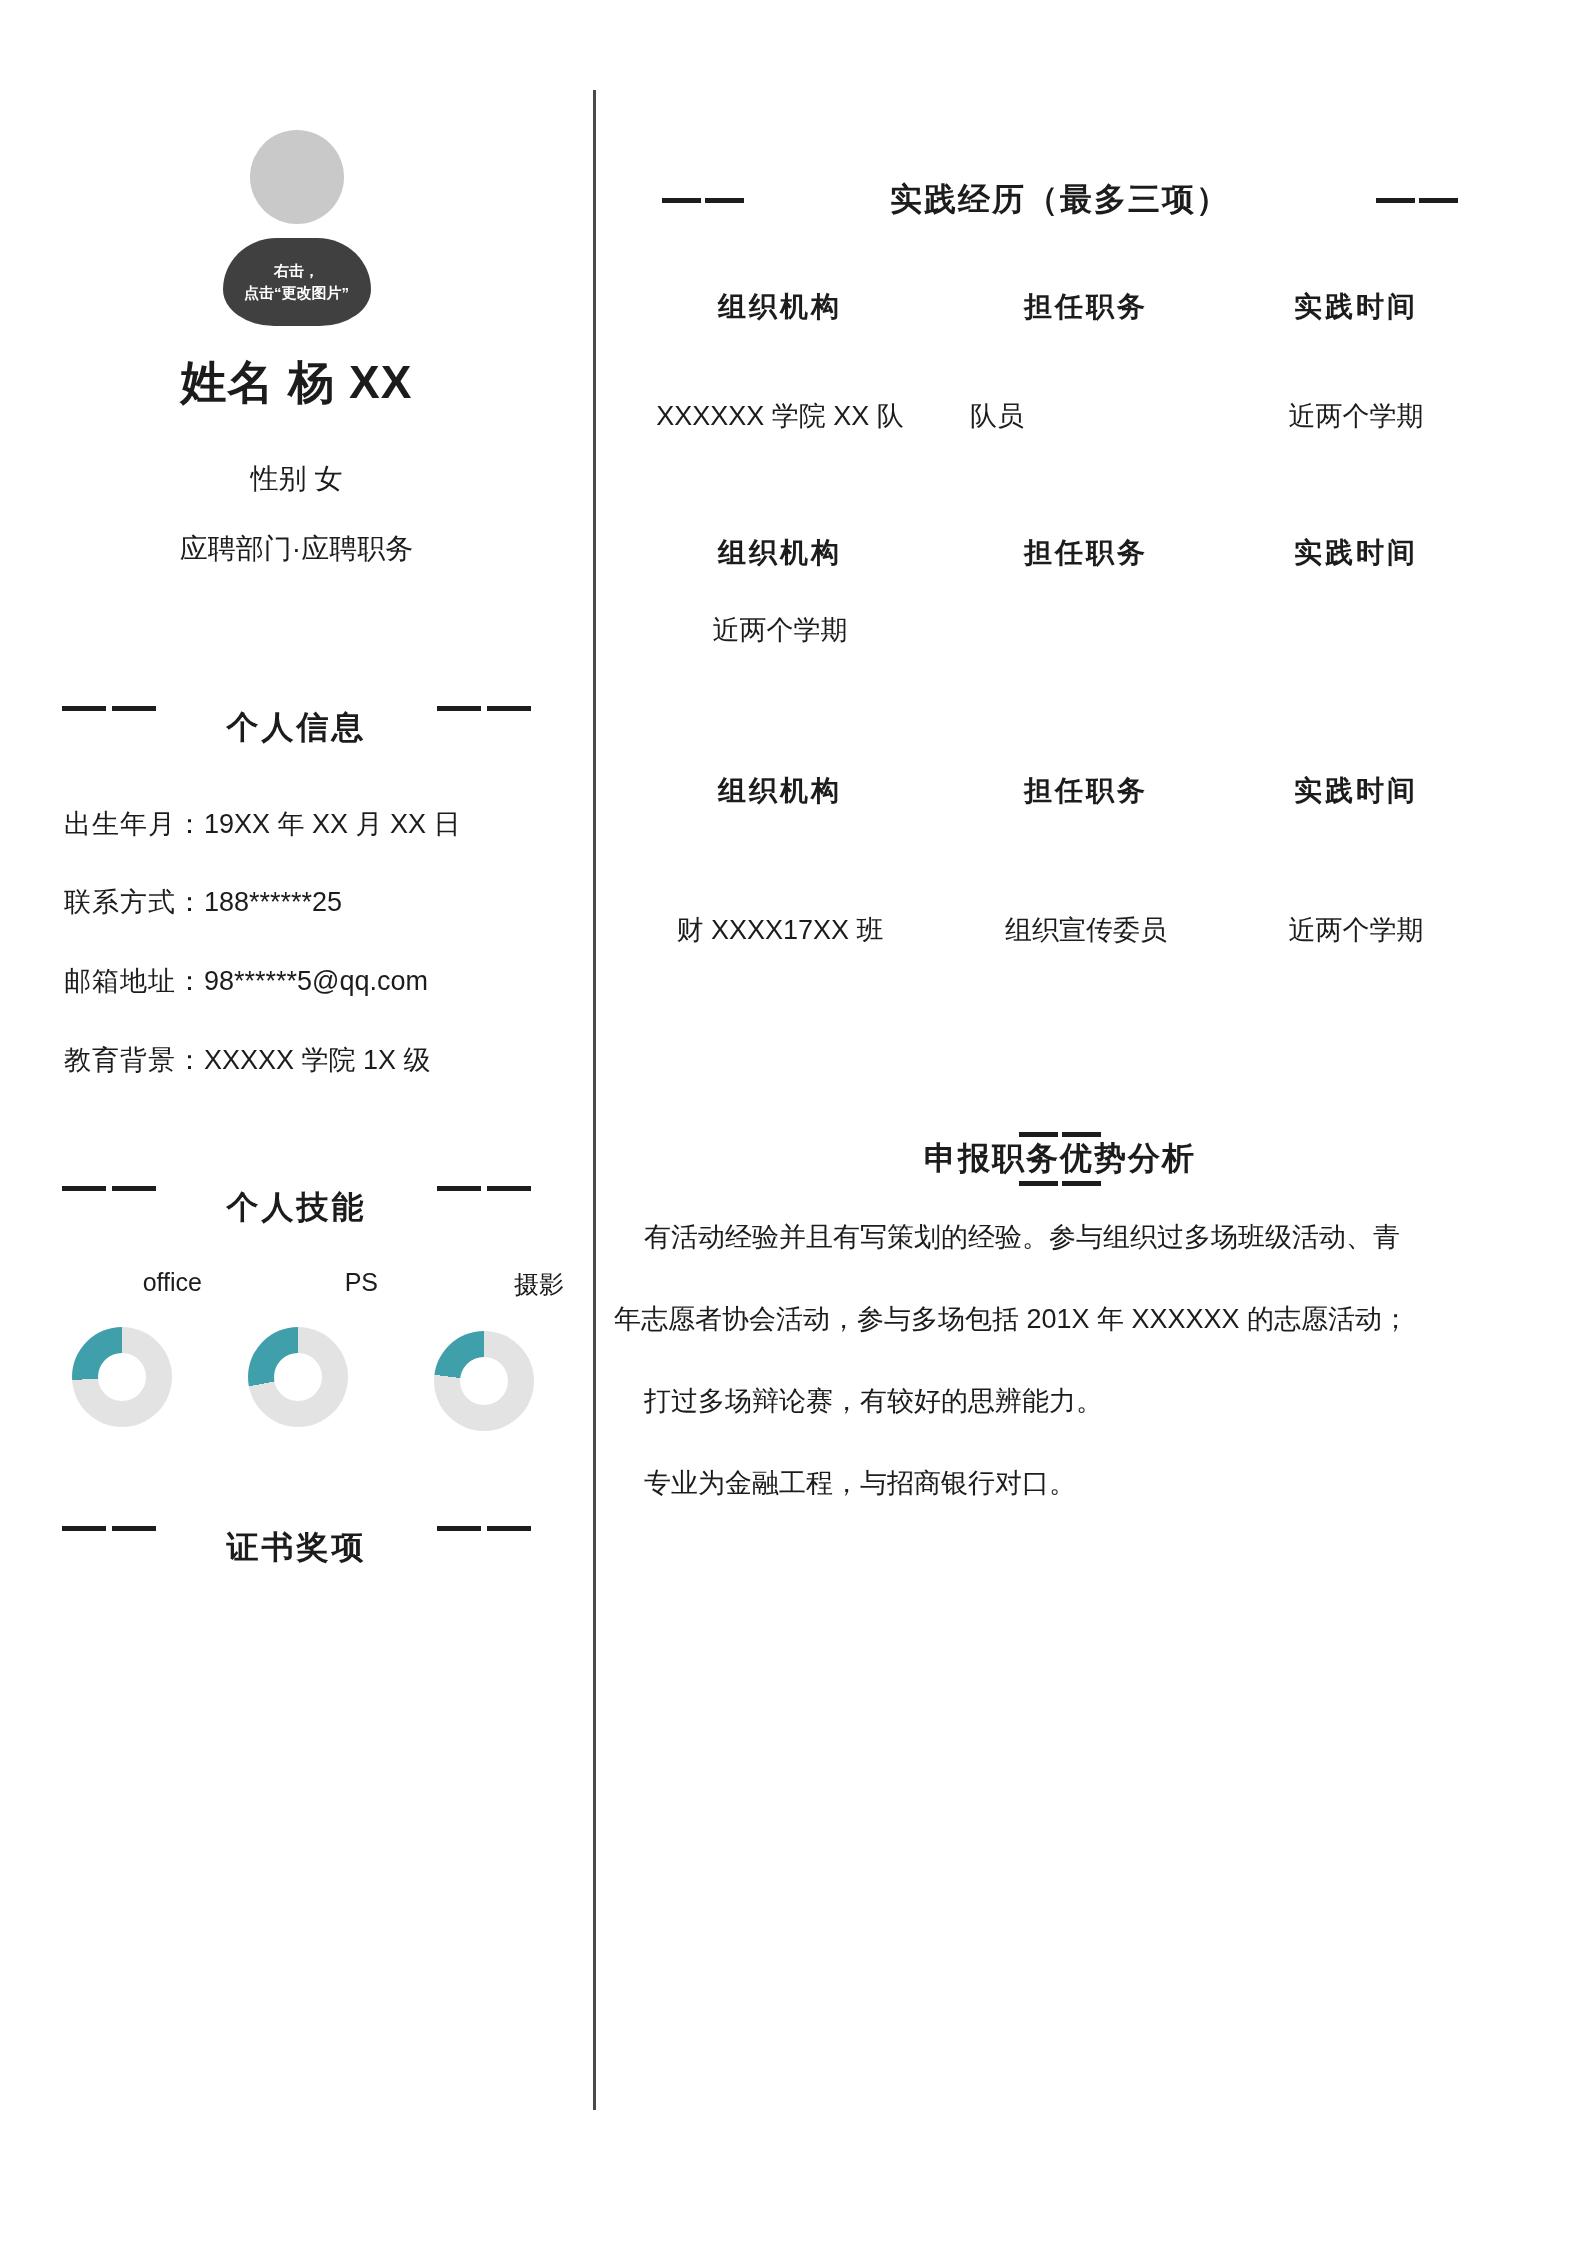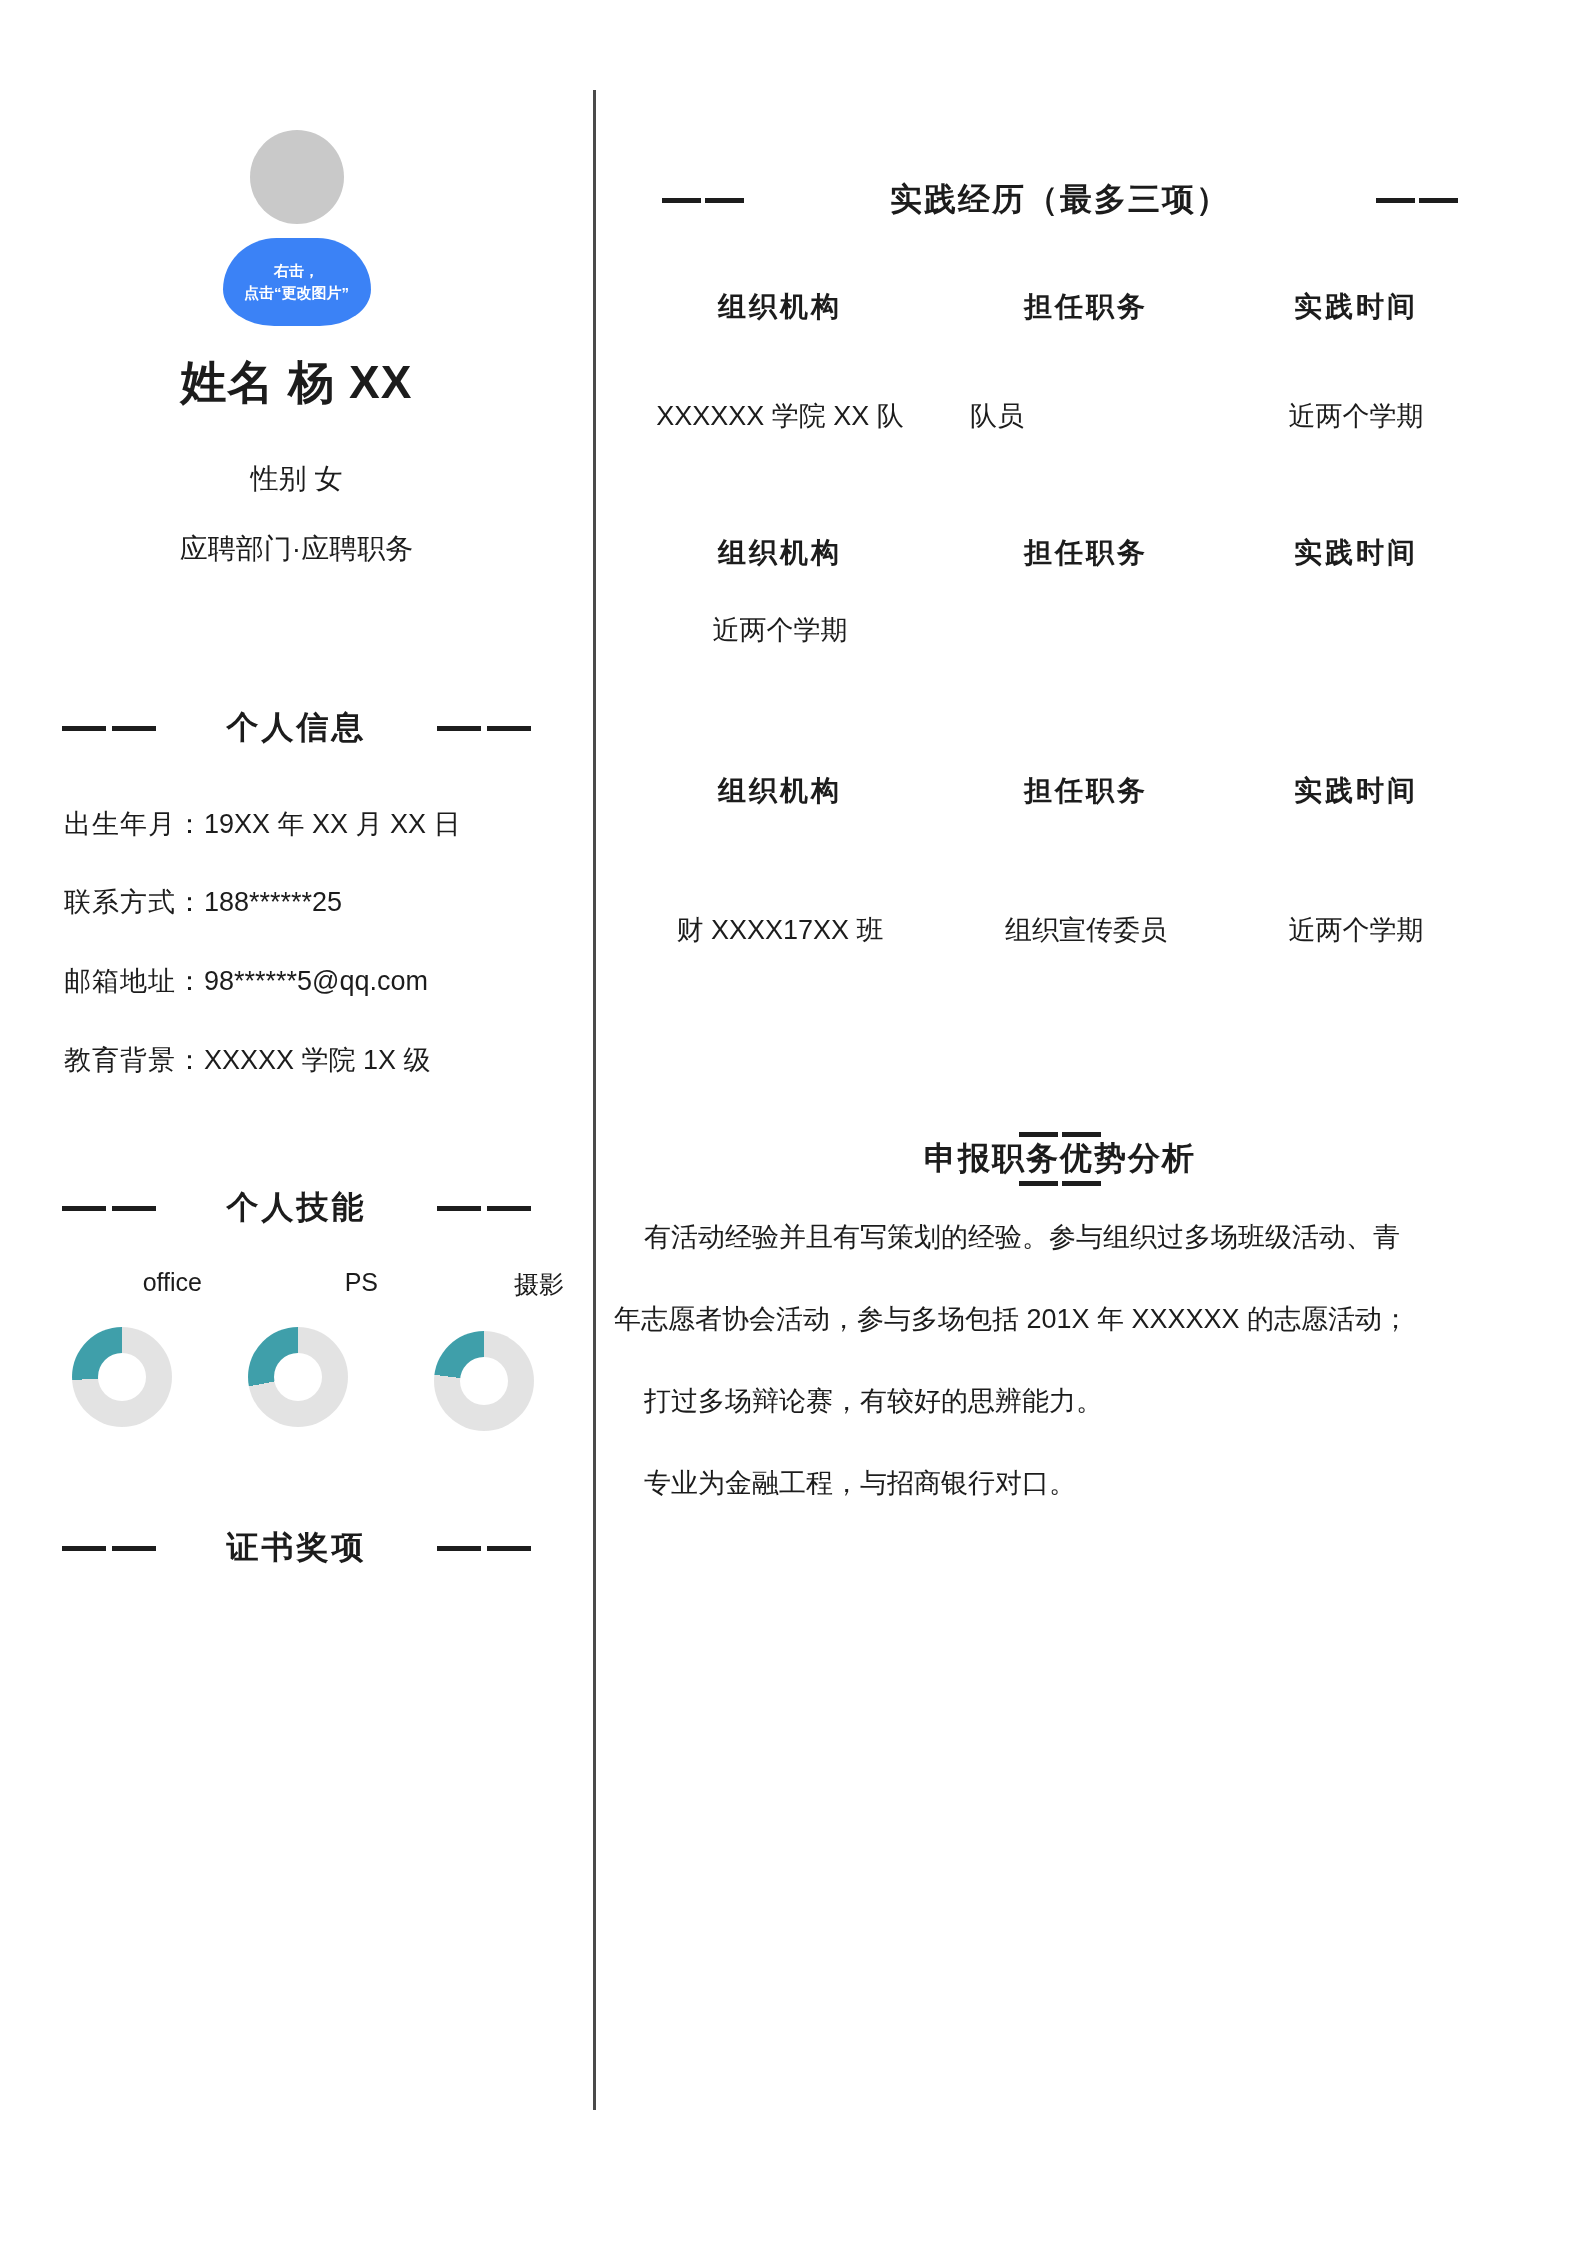--- a/index.html
+++ b/index.html
@@ -10,33 +10,33 @@
   
   .divider { position: absolute; left: 593px; top: 90px; width: 3px; height: 2020px; background: #4a4a4a; }
 
   
   .left-col { position: absolute; left: 0; top: 0; width: 593px; height: 2245px; }
 
   .avatar { position: absolute; left: 50%; transform: translateX(-3%); top: 0; width: 0; }
   .avatar-head { position: absolute; left: -47px; top: 130px; width: 94px; height: 94px;
                  border-radius: 50%; background: #c9c9c9; }
   .avatar-body { position: absolute; left: -74px; top: 238px; width: 148px; height: 88px;
-                 background: #3b82f6; border-radius: 48% 48% 46% 46% / 78% 78% 55% 55%;
+                 background: #404040; border-radius: 48% 48% 46% 46% / 78% 78% 55% 55%;
                  display: flex; flex-direction: column; align-items: center; justify-content: center; }
   .avatar-hint { color: #ffffff; font-size: 15px; font-weight: bold; line-height: 1.45;
                  text-align: center; white-space: nowrap; }
 
   .center-line { position: absolute; left: 0; width: 100%; text-align: center; }
   .name-line { top: 352px; font-size: 46px; font-weight: bold; letter-spacing: 1px; }
   .gender-line { top: 460px; font-size: 28px; }
   .apply-line { top: 530px; font-size: 28px; }
   .dept-line { top: 600px; font-size: 28px; }
 
   .sec-header { position: absolute; left: 0; width: 100%; padding: 0 62px;
-                display: flex; align-items: center; }
+                display: flex; align-items: flex-start; }
   .sec-header .title { flex: 1; text-align: center; font-size: 32px; font-weight: bold; letter-spacing: 3px; }
   .dash { width: 94px; height: 5px; flex: none;
           background: linear-gradient(to right, #1d1d1d 0 47%, #ffffff 47% 53%, #1d1d1d 53% 100%); }
   .sec-personal { top: 706px; }
   .sec-skills { top: 1186px; }
   .sec-certs { top: 1526px; }
 
   .info-row { position: absolute; left: 64px; font-size: 27px; white-space: nowrap; }
   .info-row .lbl { letter-spacing: 1px; }
   .info-1 { top: 806px; } .info-2 { top: 884px; } .info-3 { top: 963px; } .info-4 { top: 1042px; }

